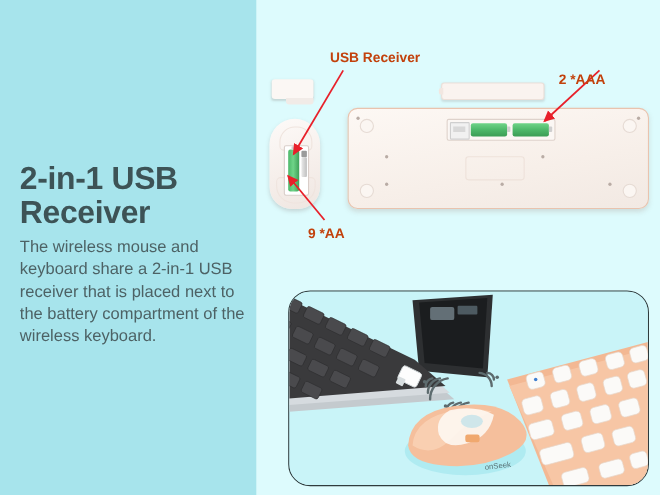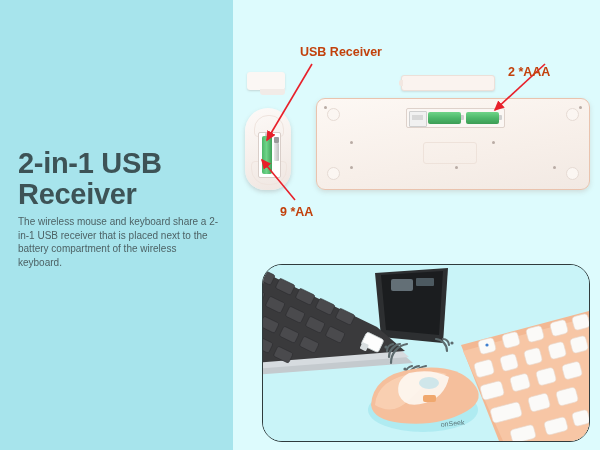--- a/index.html
+++ b/index.html
@@ -43,21 +43,21 @@
     line-height: 1.08;
     font-weight: bold;
     color: #3d5356;
     letter-spacing: -0.3px;
   }
   .body-copy {
     position: absolute;
     left: 18px;
     top: 215px;
     width: 205px;
-    font-size: 10px;
+    font-size: 15px;
     line-height: 1.35;
     color: #4d6265;
   }
 
   
   .anno-label {
     position: absolute;
     font-size: 12.5px;
     color: #c2410c;
     white-space: nowrap;

